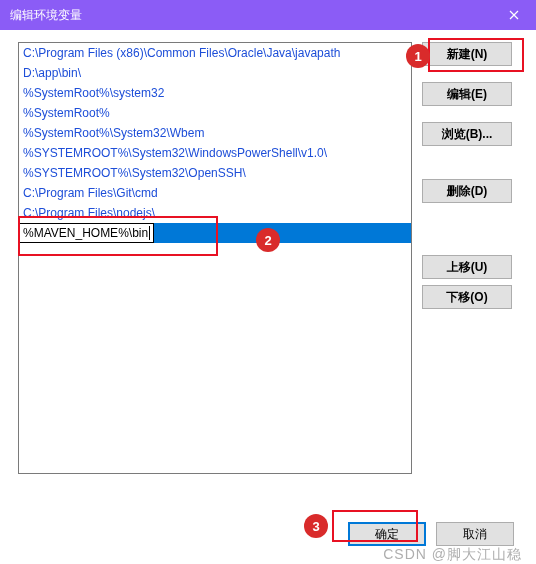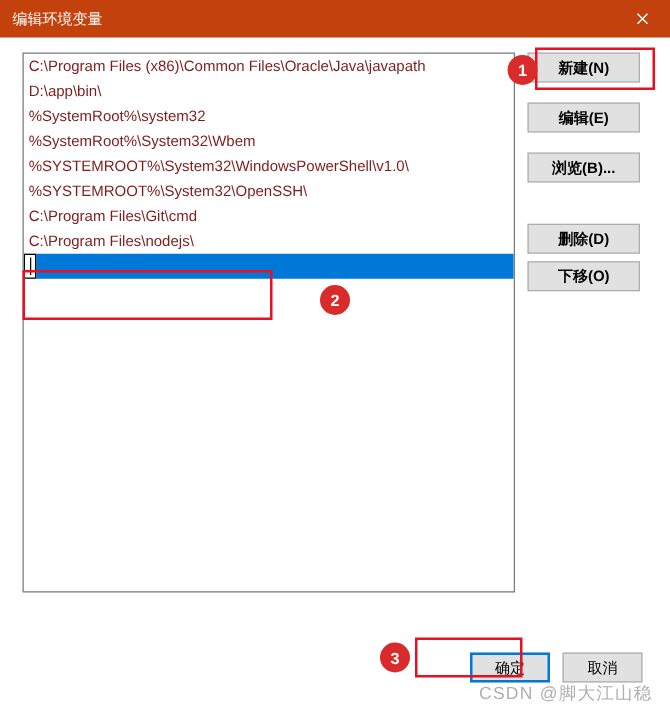--- a/index.html
+++ b/index.html
@@ -1,30 +1,30 @@
 <!DOCTYPE html>
 <html><head>
 <meta charset="utf-8">
 <style>
 * { box-sizing: border-box; margin: 0; padding: 0; font-family: "Microsoft YaHei", "Segoe UI", sans-serif; }
 body { width: 536px; height: 564px; background: #fff; position: relative; overflow: hidden; }
-.titlebar { height: 30px; background: #c2410c; color: #fff; display: flex; align-items: center; padding-left: 10px; font-size: 12px; }
+.titlebar { height: 30px; background: #8b5cf6; color: #fff; display: flex; align-items: center; padding-left: 10px; font-size: 12px; }
 .titlebar-spacer { flex: 1; }
 .close-btn { width: 45px; height: 30px; display: flex; align-items: center; justify-content: center; font-size: 14px; }
 .content { position: absolute; left: 18px; top: 42px; right: 12px; bottom: 60px; display: flex; gap: 10px; }
 .list-box { border: 1px solid #7a7a7a; width: 394px; height: 432px; background: #fff; font-size: 12px; line-height: 18px; overflow: hidden; }
-.list-item { padding: 1px 4px; white-space: nowrap; color: #7f1d1d; }
+.list-item { padding: 1px 4px; white-space: nowrap; color: #1d4ed8; }
 .list-item.selected { background: #0078d7; color: #fff; position: relative; height: 20px; }
 .edit-field { position: absolute; left: 0; top: 0; height: 20px; background: #fff; color: #000; border: 1px solid #000; padding: 0 3px; display: flex; align-items: center; font-size: 12px; }
 .caret { display: inline-block; width: 1px; height: 14px; background: #000; margin-left: 1px; }
 .btns { display: flex; flex-direction: column; gap: 6px; width: 90px; font-weight: bold; }
 .btn { height: 24px; border: 1px solid #adadad; background: #e1e1e1; font-size: 12px; cursor: default; display: flex; align-items: center; justify-content: center; }
 .btn.gap-top { margin-top: 22px; }
 .bottom-btns { position: absolute; bottom: 18px; right: 22px; display: flex; gap: 10px; }
-.bottom-btn { width: 64px; height: 24px; border: 1px solid #adadad; background: #e1e1e1; font-size: 12px; display: flex; align-items: center; justify-content: center; }
+.bottom-btn { width: 78px; height: 24px; border: 1px solid #adadad; background: #e1e1e1; font-size: 12px; display: flex; align-items: center; justify-content: center; }
 .bottom-btn.primary { border: 2px solid #0078d7; }
 .callout-red { position: absolute; border: 2px solid #e81123; pointer-events: none; }
 .num-badge { position: absolute; width: 24px; height: 24px; border-radius: 50%; background: #d92b2b; color: #fff; font-size: 13px; font-weight: bold; display: flex; align-items: center; justify-content: center; pointer-events: none; }
 .watermark { position: absolute; right: 14px; bottom: 0; color: rgba(140,140,140,0.7); font-size: 14px; letter-spacing: 1px; pointer-events: none; }
 </style>
 </head>
 <body>
 
 <div class="titlebar">
   <span>编辑环境变量</span>
@@ -34,37 +34,40 @@
         <path d="M1 1 L9 9 M9 1 L1 9" stroke="#fff" stroke-width="1.2"></path>
       </svg>
   </div>
 </div>
 
 <div class="content">
   <div class="list-box">
     <div class="list-item">C:\Program Files (x86)\Common Files\Oracle\Java\javapath</div>
     <div class="list-item">D:\app\bin\</div>
     <div class="list-item">%SystemRoot%\system32</div>
+    <div class="list-item">%SystemRoot%</div>
     <div class="list-item">%SystemRoot%\System32\Wbem</div>
     <div class="list-item">%SYSTEMROOT%\System32\WindowsPowerShell\v1.0\</div>
     <div class="list-item">%SYSTEMROOT%\System32\OpenSSH\</div>
     <div class="list-item">C:\Program Files\Git\cmd</div>
     <div class="list-item">C:\Program Files\nodejs\</div>
     <div class="list-item selected">
       <div class="edit-field">
+        <span>%MAVEN_HOME%\bin</span>
           <span class="caret"></span>
       </div>
     </div>
   </div>
 
   <div class="btns">
     <div class="btn">新建(N)</div>
     <div class="btn" style="margin-top:10px">编辑(E)</div>
     <div class="btn" style="margin-top:10px">浏览(B)...</div>
     <div class="btn" style="margin-top:27px">删除(D)</div>
+    <div class="btn gap-top" style="margin-top:46px">上移(U)</div>
     <div class="btn" style="margin-top:0">下移(O)</div>
   </div>
 </div>
 
 <div class="bottom-btns">
   <div class="bottom-btn primary">确定</div>
   <div class="bottom-btn">取消</div>
 </div>
 
 <div class="callout-red" style="left:428px; top:38px; width:96px; height:34px;"></div>

